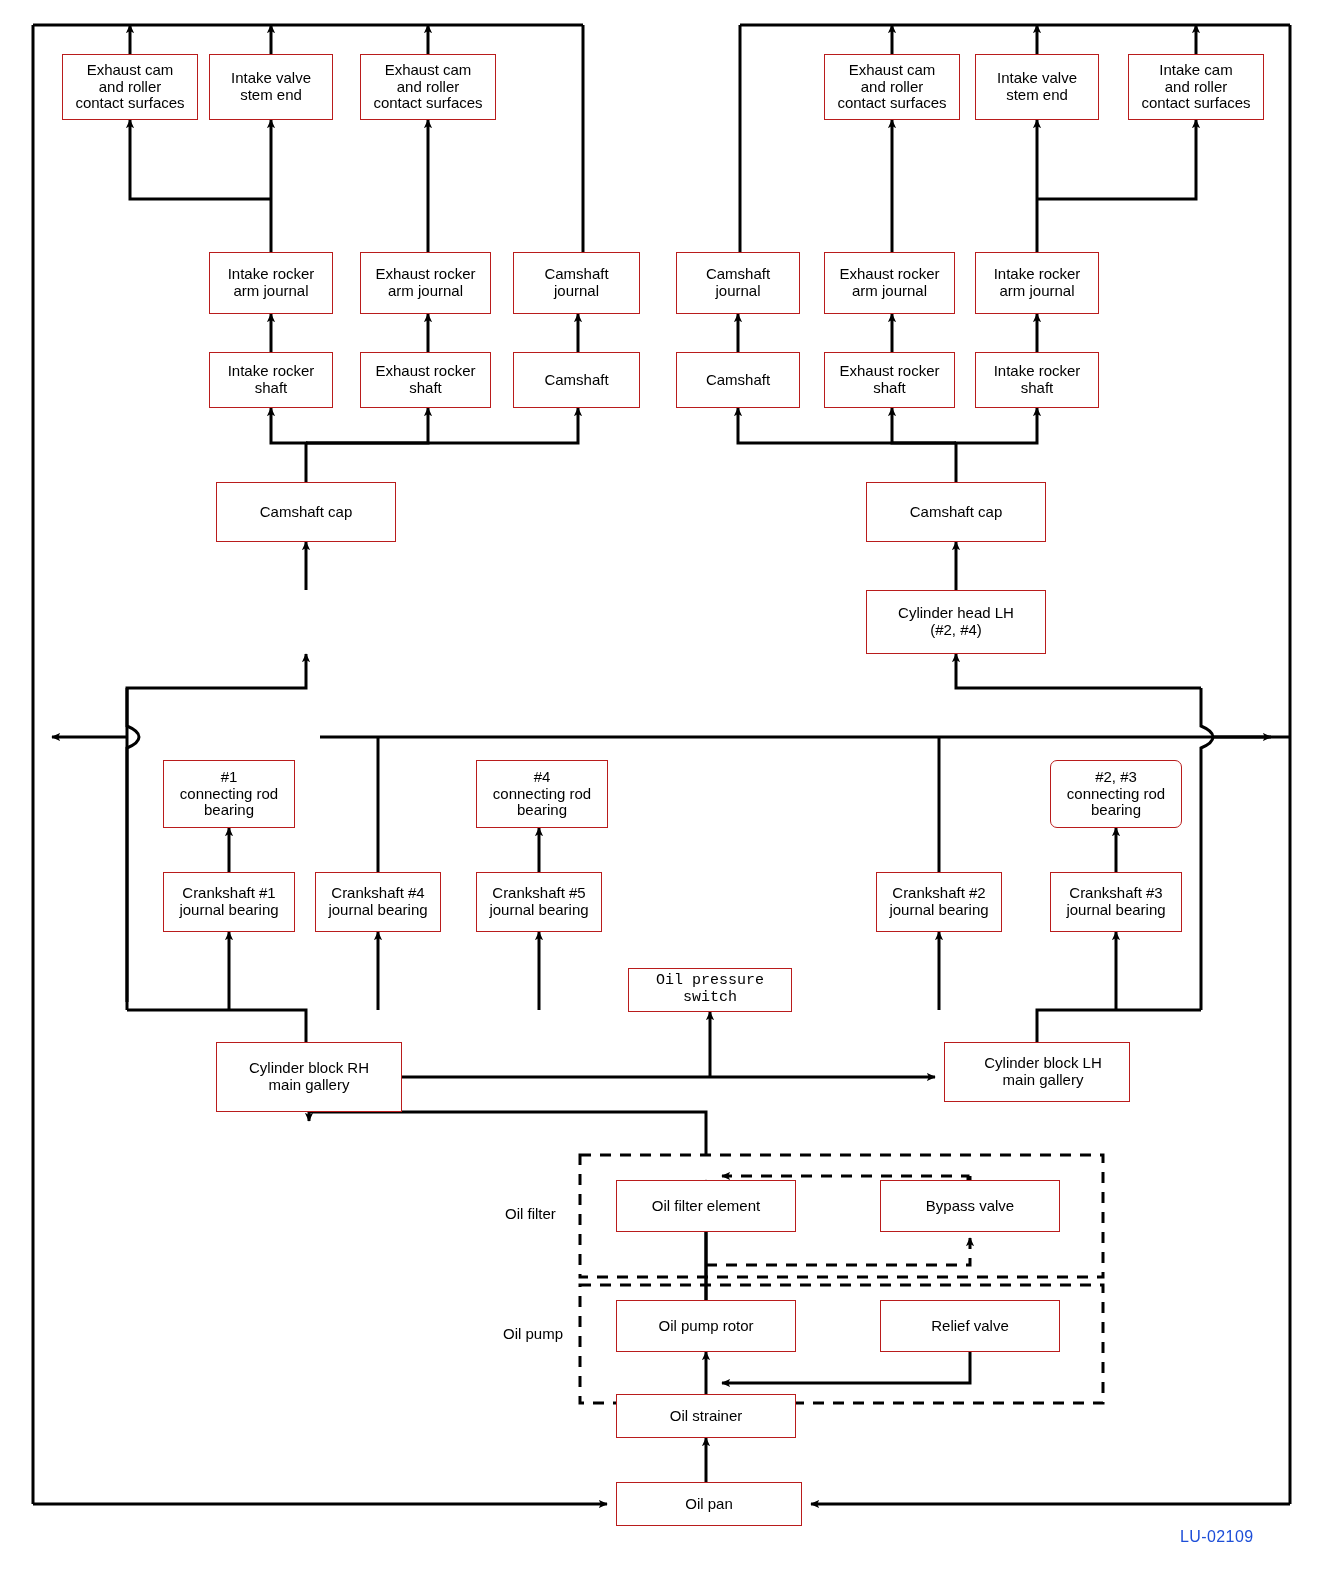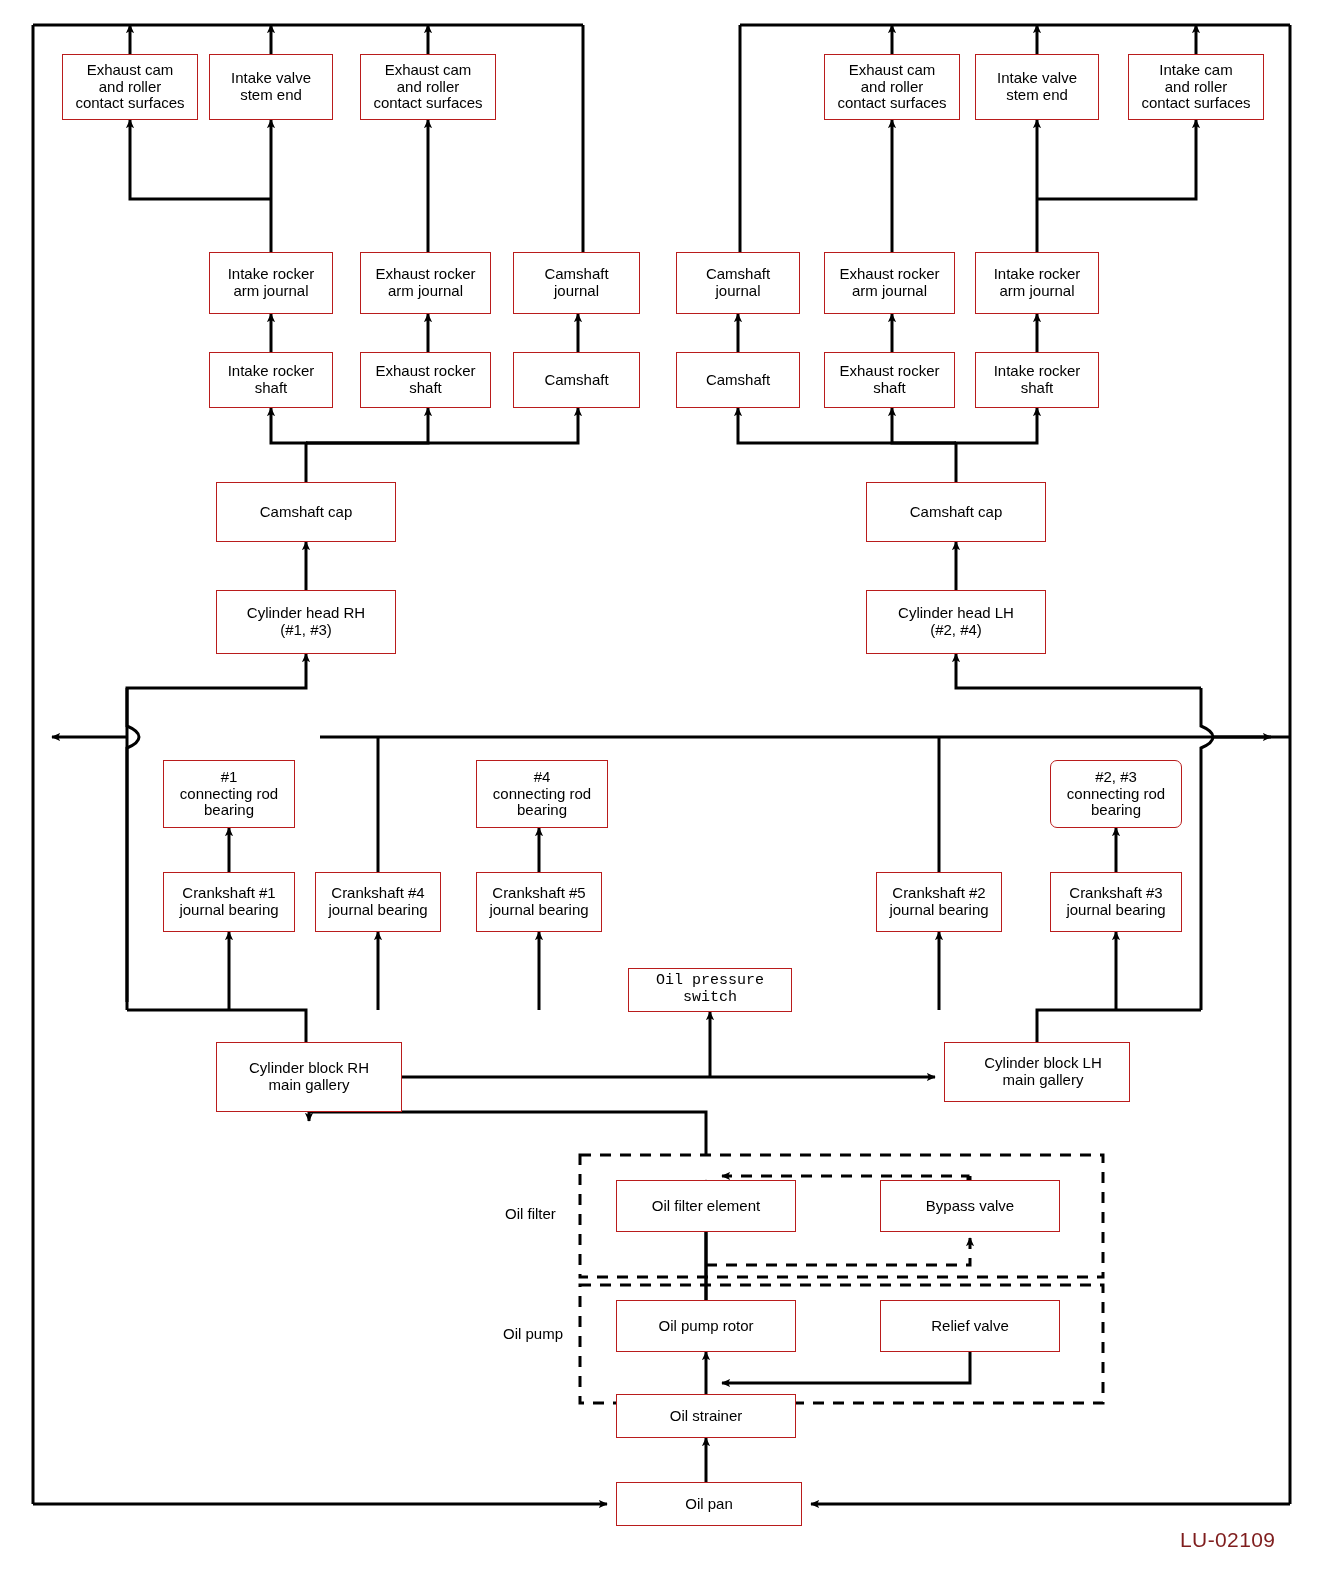--- a/index.html
+++ b/index.html
@@ -5,21 +5,21 @@
   html,body{margin:0;padding:0;background:#ffffff;}
   body{width:1344px;height:1580px;overflow:hidden;
        font-family:"Liberation Sans","DejaVu Sans",sans-serif;}
   #stage{position:relative;width:1344px;height:1580px;background:#fff;}
   svg#wires{position:absolute;left:0;top:0;width:1344px;height:1580px;}
   .node{position:absolute;box-sizing:border-box;background:#fff;border:1px solid #b91c1c;
         display:flex;align-items:center;justify-content:center;text-align:center;
         font-size:15px;line-height:1.12;color:#000;}
   .node span{display:block;padding:0 3px;}
   .grouplabel{position:absolute;font-size:15px;color:#000;white-space:nowrap;}
-  #docid{position:absolute;font-size:21px;color:#7f1d1d;letter-spacing:.4px;}
+  #docid{position:absolute;font-size:16px;color:#1d4ed8;letter-spacing:.4px;}
 </style>
 </head>
 <body>
 
 <div id="stage">
 
   <svg id="wires" viewBox="0 0 1344 1580">
     <defs>
       <marker id="ah" markerWidth="9" markerHeight="9" refX="8.2" refY="4.5" orient="auto" markerUnits="userSpaceOnUse">
         <path d="M0,0.4 L9,4.5 L0,8.6 L2.1,4.5 Z" fill="#000"></path>
@@ -196,23 +196,20 @@
       <span>Intake rocker<br>shaft</span>
     </div>
 
   <div class="node" style="left:216px;top:482px;width:180px;height:60px;">
       <span>Camshaft cap</span>
     </div>
   <div class="node" style="left:866px;top:482px;width:180px;height:60px;">
       <span>Camshaft cap</span>
     </div>
 
-  <div class="node" style="left:216px;top:590px;width:180px;height:64px;">
-      <span>Cylinder head RH<br>(#1, #3)</span>
-    </div>
   <div class="node" style="left:866px;top:590px;width:180px;height:64px;">
       <span>Cylinder head LH<br>(#2, #4)</span>
     </div>
 
   <div class="node" style="left:163px;top:760px;width:132px;height:68px;">
       <span>#1<br>connecting rod<br>bearing</span>
     </div>
   <div class="node" style="left:476px;top:760px;width:132px;height:68px;">
       <span>#4<br>connecting rod<br>bearing</span>
     </div>

